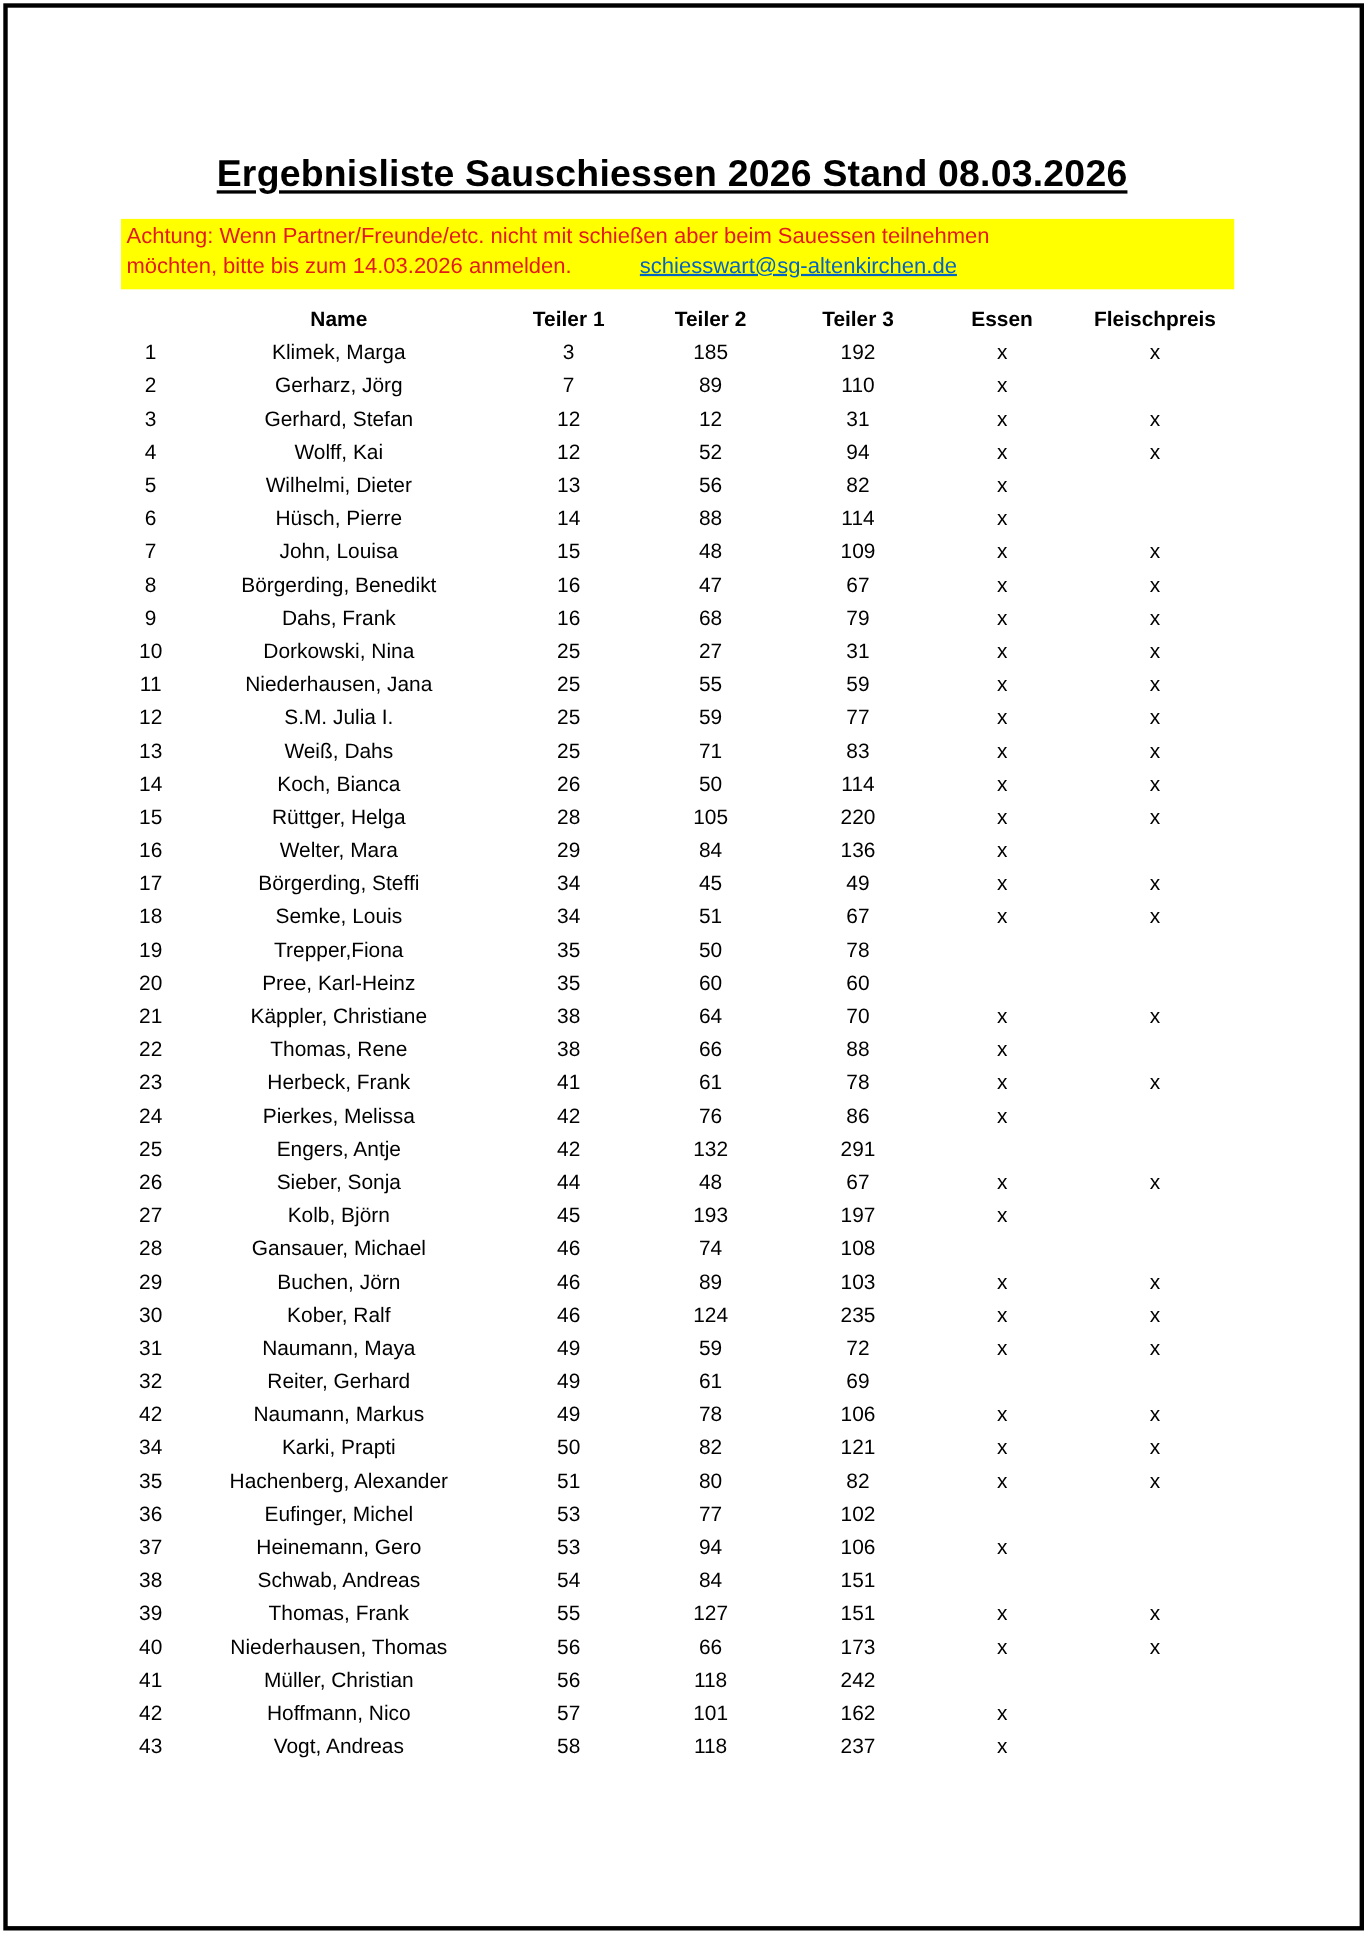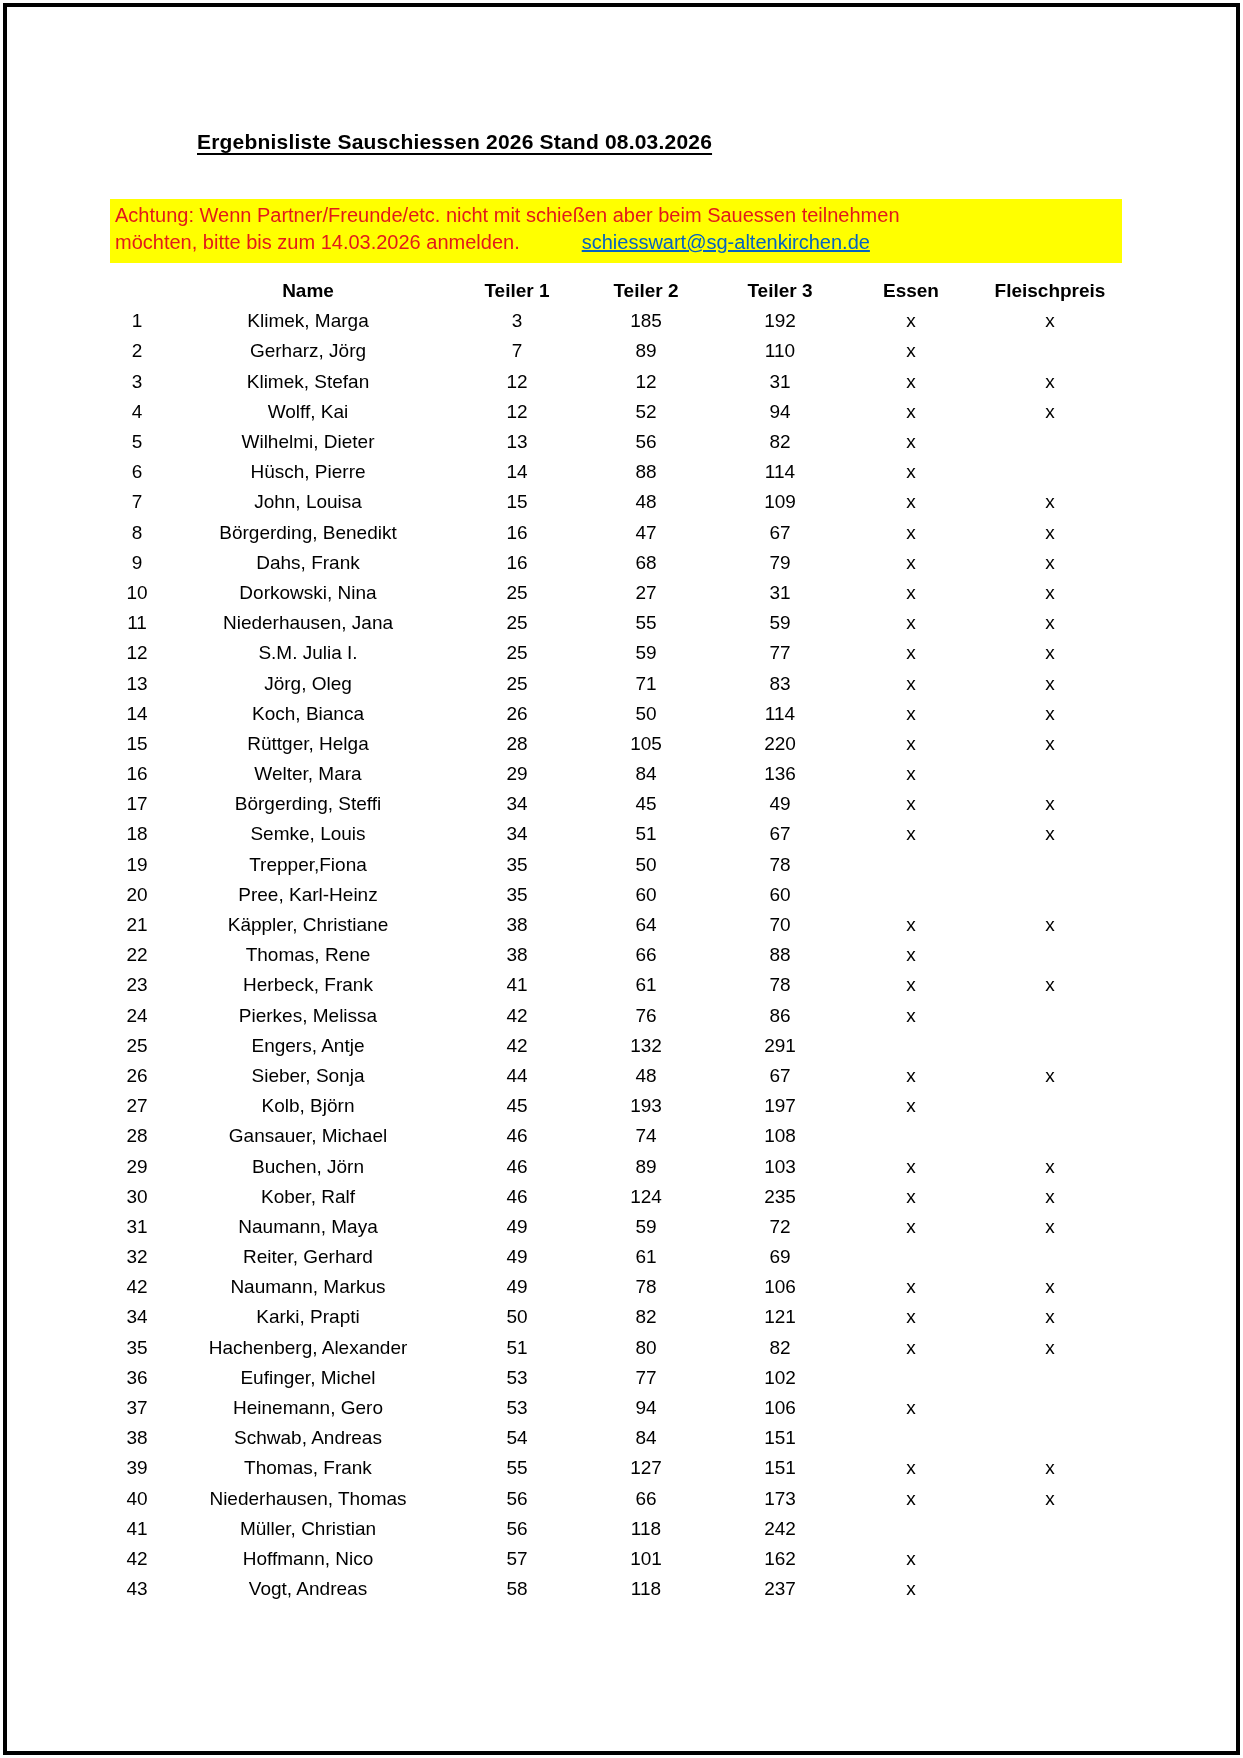--- a/index.html
+++ b/index.html
@@ -13,21 +13,21 @@
   }
   .frame{
     position:absolute;
     left:3px;top:3px;right:3px;bottom:3px;
     border:4px solid #000000;
     pointer-events:none;
   }
   .doc-title{
     position:absolute;
     left:197px;top:116px;
-    font-size:21px;
+    font-size:34px;
     font-weight:bold;
     text-decoration:underline;
     text-underline-offset:4px;
     letter-spacing:0.2px;
     white-space:nowrap;
   }
   .notice{
     position:absolute;
     left:110px;top:199px;
     width:1012px;height:64px;
@@ -98,21 +98,21 @@
           <div>2</div>
           <div>Gerharz, Jörg</div>
           <div>7</div>
           <div>89</div>
           <div>110</div>
           <div>x</div>
           <div></div>
         </div>
         <div class="trow">
           <div>3</div>
-          <div>Klimek, Stefan</div>
+          <div>Gerhard, Stefan</div>
           <div>12</div>
           <div>12</div>
           <div>31</div>
           <div>x</div>
           <div>x</div>
         </div>
         <div class="trow">
           <div>4</div>
           <div>Wolff, Kai</div>
           <div>12</div>
@@ -188,21 +188,21 @@
           <div>12</div>
           <div>S.M. Julia I.</div>
           <div>25</div>
           <div>59</div>
           <div>77</div>
           <div>x</div>
           <div>x</div>
         </div>
         <div class="trow">
           <div>13</div>
-          <div>Jörg, Oleg</div>
+          <div>Weiß, Dahs</div>
           <div>25</div>
           <div>71</div>
           <div>83</div>
           <div>x</div>
           <div>x</div>
         </div>
         <div class="trow">
           <div>14</div>
           <div>Koch, Bianca</div>
           <div>26</div>

